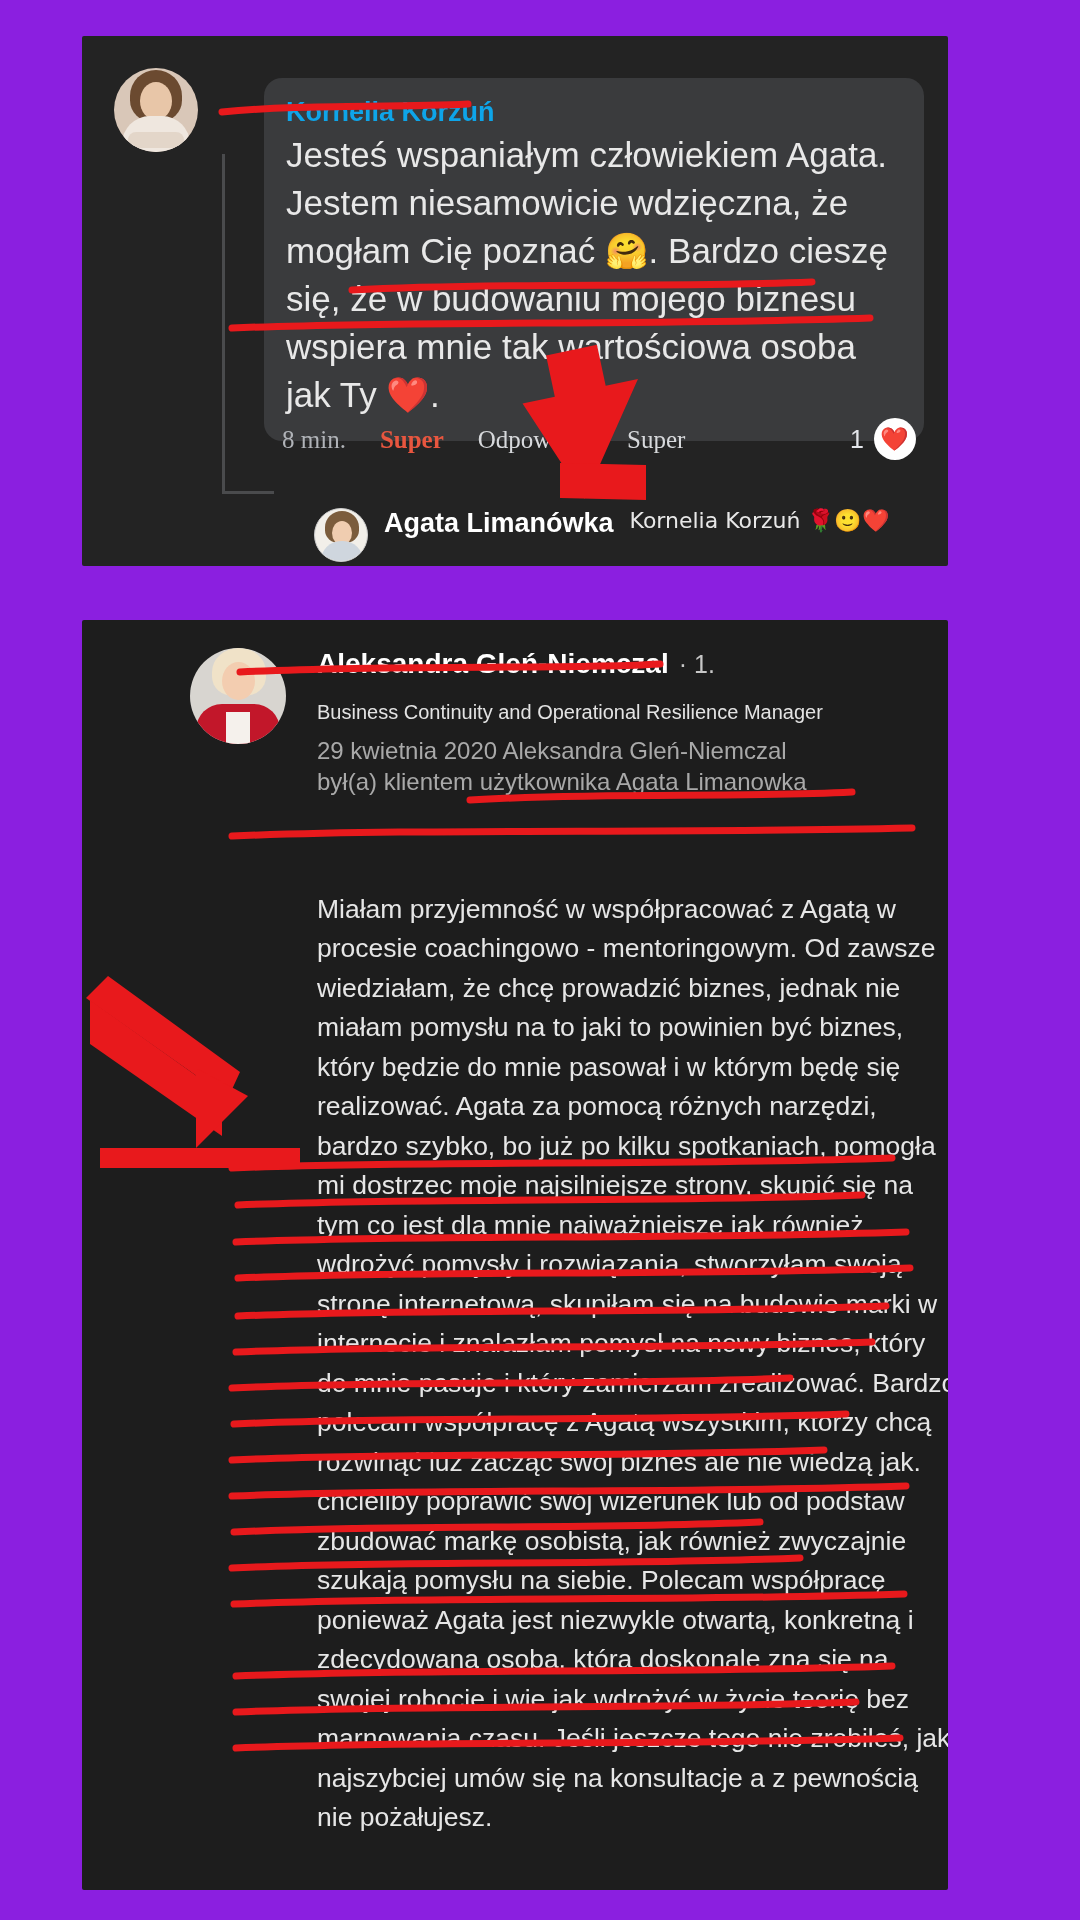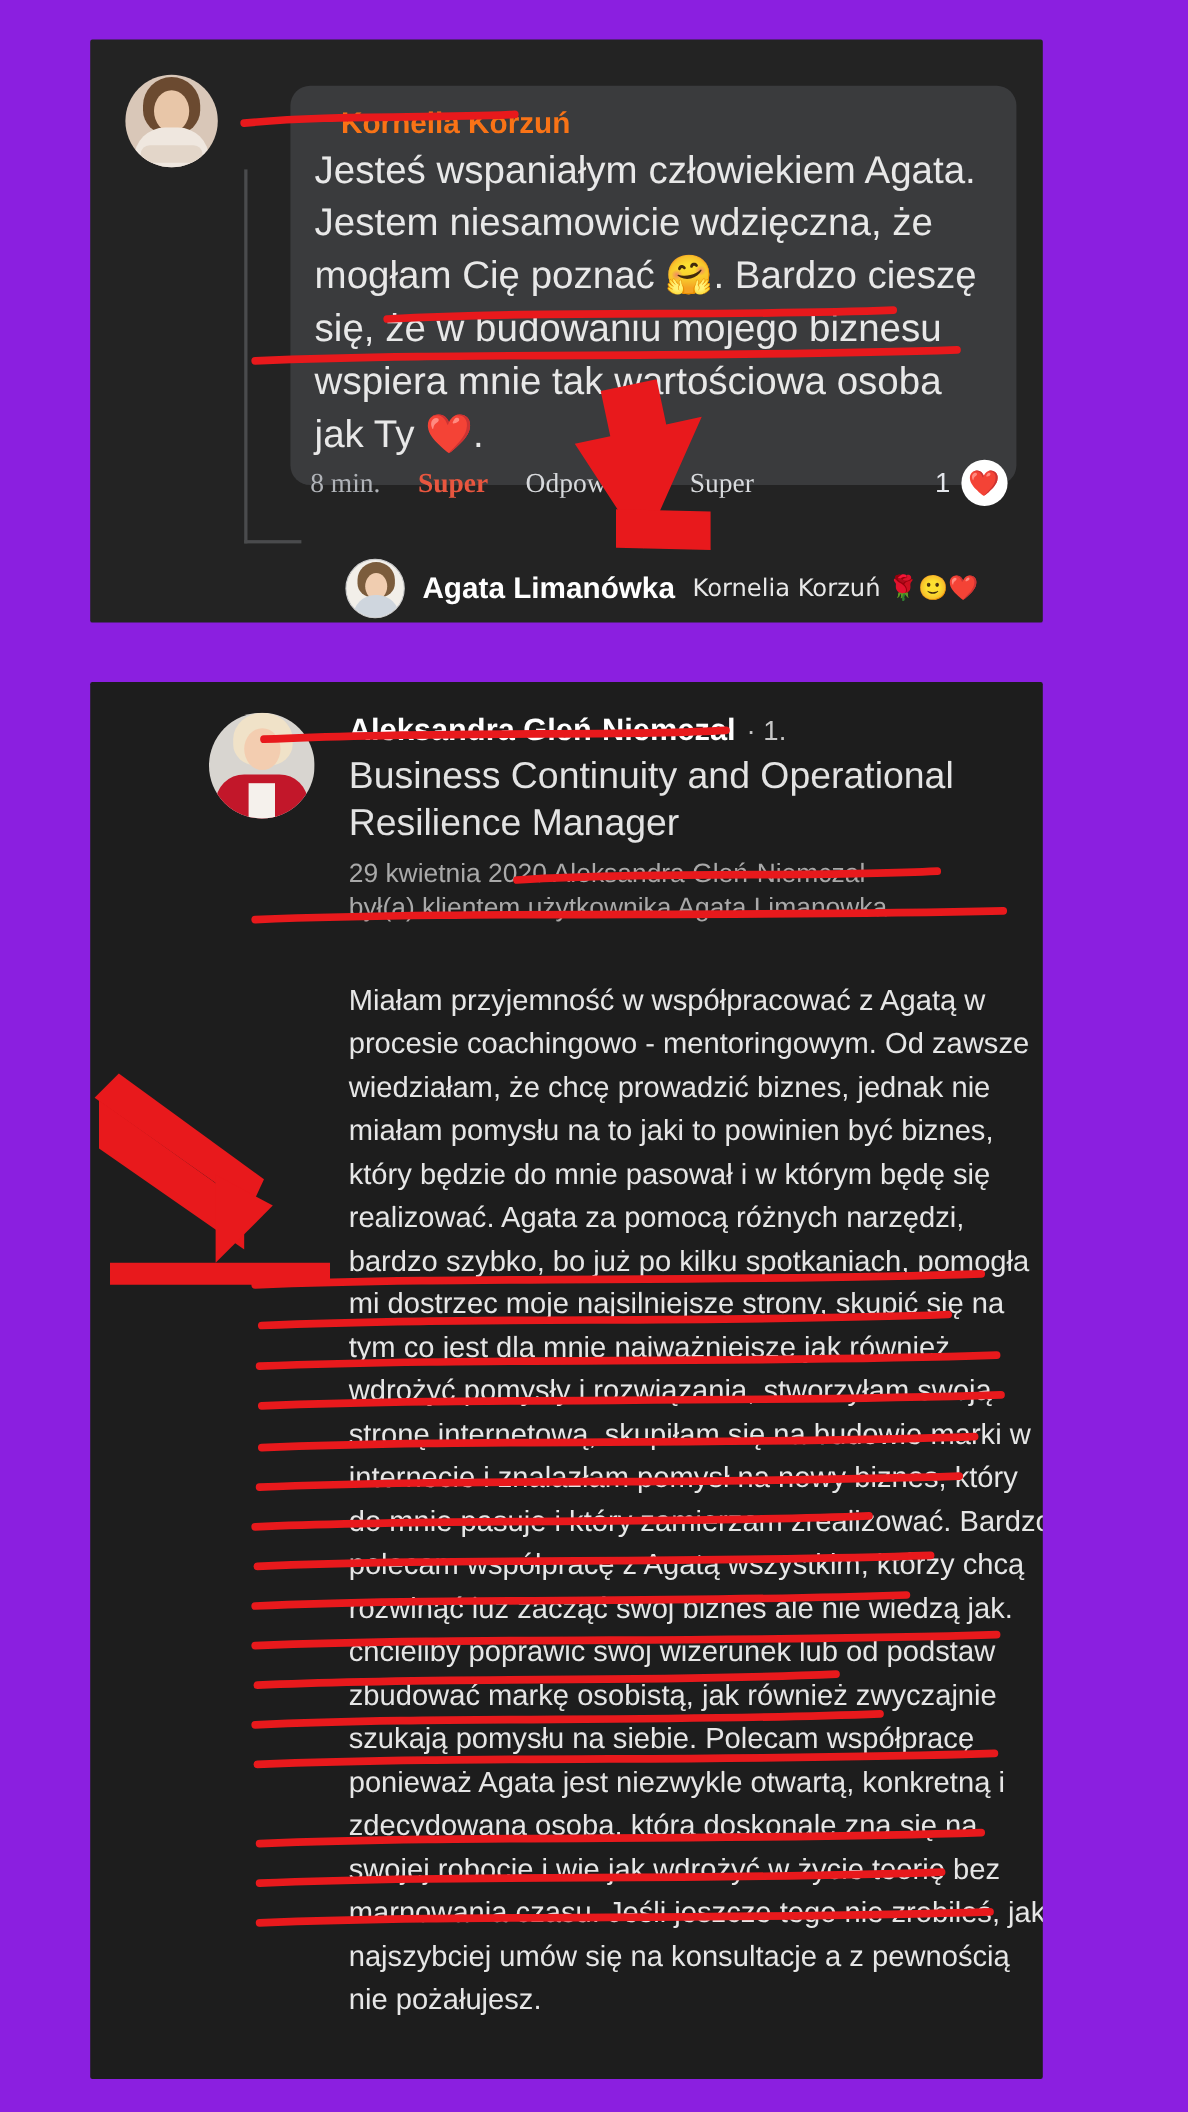--- a/index.html
+++ b/index.html
@@ -58,26 +58,25 @@
 
   .fb-bubble {
     position: absolute;
     left: 182px; top: 42px;
     width: 660px;
     padding: 18px 22px 22px 22px;
     background: #3a3b3d;
     border-radius: 18px;
   }
   .fb-name {
-    color: #f97316;
+    color: #0ea5e9;
     font-size: 27px;
     font-weight: bold;
     line-height: 1.22;
     margin-bottom: 2px;
-    margin-left: 24px;
   }
   .fb-text {
     color: #e8e8e8;
     font-size: 35px;
     line-height: 1.37;
     white-space: pre-wrap;
   }
   .emoji { font-family: "DejaVu Sans", sans-serif; }
 
   .fb-actions {
@@ -118,21 +117,21 @@
     content: "";
     position: absolute;
     left: 0; bottom: 0;
     width: 52px; height: 3px;
     background: #4a4b4d;
   }
 
   .fb-reply {
     position: absolute;
     left: 232px; top: 472px;
-    display: flex; align-items: center; gap: 16px;
+    display: flex; align-items: flex-start; gap: 16px;
   }
   .fb-reply-avatar {
     width: 54px; height: 54px; border-radius: 50%;
     background: #f2efe9; overflow: hidden; position: relative;
     border: 1px solid #ccc;
   }
   .fb-reply-avatar .h {
     position: absolute; left: 10px; top: 2px; width: 34px; height: 32px;
     border-radius: 50% 50% 40% 40%; background: #7b5c3c;
   }
@@ -194,21 +193,21 @@
   .li-name-row {
     display: flex; align-items: baseline; gap: 10px;
   }
   .li-name {
     color: #ffffff; font-size: 28px; font-weight: bold;
   }
   .li-degree {
     color: #c7c7c7; font-size: 25px;
   }
   .li-headline {
-    color: #e3e3e3; font-size: 34px; line-height: 1.25; margin-top: 4px;
+    color: #e3e3e3; font-size: 20px; line-height: 1.25; margin-top: 20px;
   }
   .li-meta {
     color: #a9a9a9; font-size: 24px; line-height: 1.3; margin-top: 10px;
   }
   .li-body {
     position: absolute;
     left: 235px; top: 270px;
     width: 640px;
     color: #e6e6e6;
     font-size: 26.5px;

